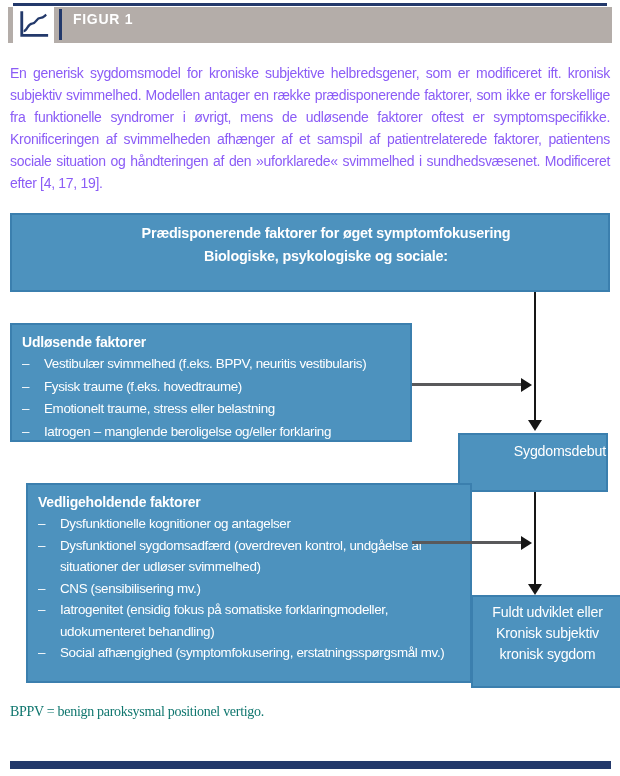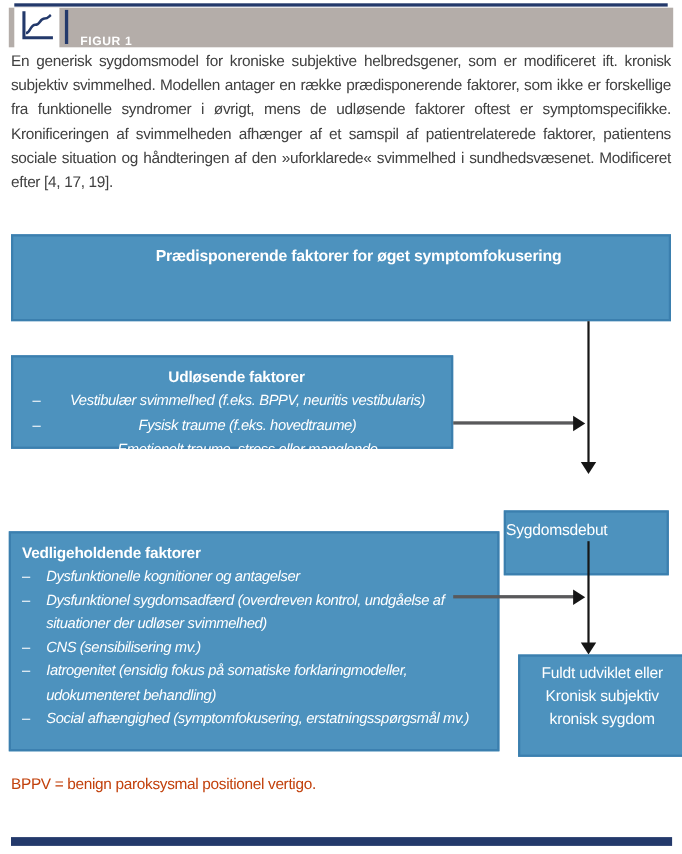--- a/index.html
+++ b/index.html
@@ -11,57 +11,57 @@
   }
   .abs { position:absolute; }
 
   
   .top-rule   { left:13px; top:3px;  width:594px; height:3px;  background:#23396b; }
   .header-bar { left:8px;  top:7px;  width:604px; height:36px; background:#b4ada9; }
   .icon-box   { left:13px; top:7px;  width:41px;  height:38px; background:#ffffff;
                 display:flex; align-items:center; justify-content:center; }
   .header-sep { left:59px; top:9px;  width:3px;   height:31px; background:#23396b; }
   .header-title {
-    left:73px; top:20px; height:36px; display:flex; align-items:center;
-    font-size:11px; font-weight:bold; letter-spacing:0.05em; color:#ffffff;
+    left:73px; top:1px; height:36px; display:flex; align-items:center;
+    font-size:14px; font-weight:bold; letter-spacing:0.05em; color:#ffffff;
   }
 
   
   .caption {
-    left:10px; top:44px; width:600px;
+    left:10px; top:62px; width:600px;
     font-size:14px; line-height:22px; letter-spacing:-0.3px;
-    text-align:justify; color:#404040;
+    text-align:justify; color:#8b5cf6;
   }
   .footnotes {
     left:10px; top:701px; width:600px;
-    font-size:14px; line-height:22px; letter-spacing:-0.3px; color:#c2410c;
+    font-size:14px; line-height:22px; letter-spacing:-0.3px; color:#0f766e;font-family:Liberation Serif, serif;
   }
   .bottom-rule { left:10px; top:761px; width:601px; height:8px; background:#23396b; }
 
   
   .bluebox {
     background:#4d92be; border:2px solid #3b7fae; box-sizing:border-box;
     color:#ffffff;
   }
   .predisposing { left:10px; top:213px; width:600px; height:79px;
     text-align:center; padding-top:7px; font-size:14.4px; line-height:23px; letter-spacing:-0.2px; }
   .predisposing .b { font-weight:bold;margin-left:32px; }
 
   .list-box { padding:6px 2px 0 10px; }
-  .triggering  { left:10px; top:323px; width:402px; height:85px;text-align:center; }
-  .maintaining { left:8px; top:483px; width:446px; height:200px; }
+  .triggering  { left:10px; top:323px; width:402px; height:119px; }
+  .maintaining { left:26px; top:483px; width:446px; height:200px; }
   .list-title  { font-weight:bold; font-size:14px; line-height:22px; letter-spacing:-0.2px; }
   .li { display:flex; font-size:13.4px; letter-spacing:-0.35px; }
   .triggering  .li { line-height:22.5px; }
   .maintaining .li { line-height:21.5px; }
   .li .dash { flex:none; width:22px; }
-  .li .txt  { flex:1; padding-right:2px;font-style:italic; }
+  .li .txt  { flex:1; padding-right:2px; }
 
   .onset { left:458px; top:433px; width:150px; height:59px;
-    text-align:left; padding-top:5px; font-size:14.2px; line-height:23px; letter-spacing:-0.2px;margin-top:31px; }
+    text-align:right; padding-top:5px; font-size:14.2px; line-height:23px; letter-spacing:-0.2px; }
   .chronic { left:471px; top:595px; width:153px; height:93px;
     text-align:center; padding-top:5px; font-size:14.2px; line-height:21px; letter-spacing:-0.2px; }
 
   
   .vline { width:2px; background:#161616; }
   .vline1 { left:534px; top:292px; height:129px; }
   .vline2 { left:534px; top:492px; height:93px; }
   .arrow-down { width:0; height:0;
     border-left:7px solid transparent; border-right:7px solid transparent;
     border-top:11px solid #161616; }
@@ -91,42 +91,43 @@
       </svg>
     </span>
   </div>
   <div class="abs header-sep"></div>
   <div class="abs header-title">FIGUR 1</div>
 
   <div class="abs caption">En generisk sygdomsmodel for kroniske subjektive helbredsgener, som er modificeret ift. kronisk subjektiv svimmelhed. Modellen antager en række prædisponerende faktorer, som ikke er forskel­lige fra funktionelle syndromer i øvrigt, mens de udløsende faktorer oftest er symptomspecifikke. Kronificeringen af svimmelheden afhænger af et samspil af patientrelaterede faktorer, patientens sociale situation og håndteringen af den »uforklarede« svimmelhed i sundhedsvæsenet. Modifice­ret efter [4, 17, 19].</div>
 
   <div class="abs bluebox predisposing">
     <div class="b">Prædisponerende faktorer for øget symptomfokusering</div>
+    <div class="b">Biologiske, psykologiske og sociale:</div>
   </div>
 
   <div class="abs vline vline1"></div>
   <div class="abs arrow-down ah1"></div>
 
   <div class="abs bluebox list-box triggering">
     <div class="list-title">Udløsende faktorer</div>
     <div class="li">
       <span class="dash">–</span>
       <span class="txt">Vestibulær svimmelhed (f.eks. BPPV, neuritis vestibularis)</span>
     </div>
     <div class="li">
       <span class="dash">–</span>
       <span class="txt">Fysisk traume (f.eks. hovedtraume)</span>
     </div>
     <div class="li">
       <span class="dash">–</span>
-      <span class="txt">Emotionelt traume, stress eller manglende</span>
+      <span class="txt">Emotionelt traume, stress eller belastning</span>
     </div>
     <div class="li">
       <span class="dash">–</span>
-      <span class="txt">Iatrogen – manglende beroligelse og/akut forklaring</span>
+      <span class="txt">Iatrogen – manglende beroligelse og/eller forklaring</span>
     </div>
   </div>
 
   <div class="abs hshaft hshaft1"></div>
   <div class="abs arrow-right rh1"></div>
 
   <div class="abs bluebox onset">
     <div>Sygdomsdebut</div>
   </div>
 

